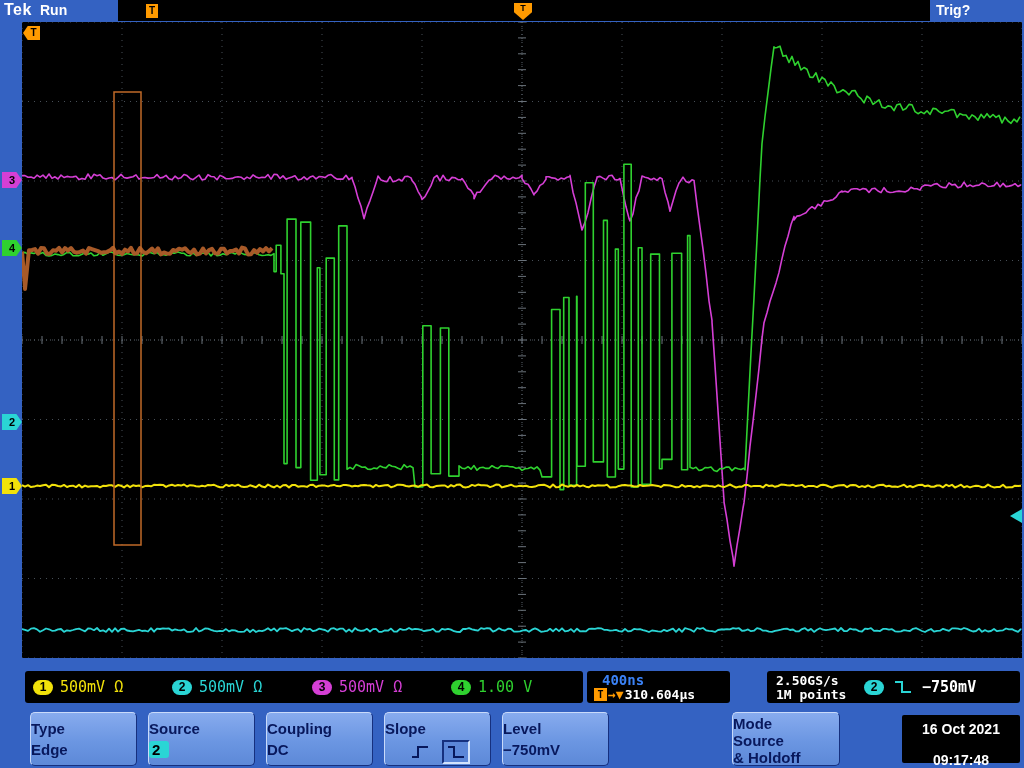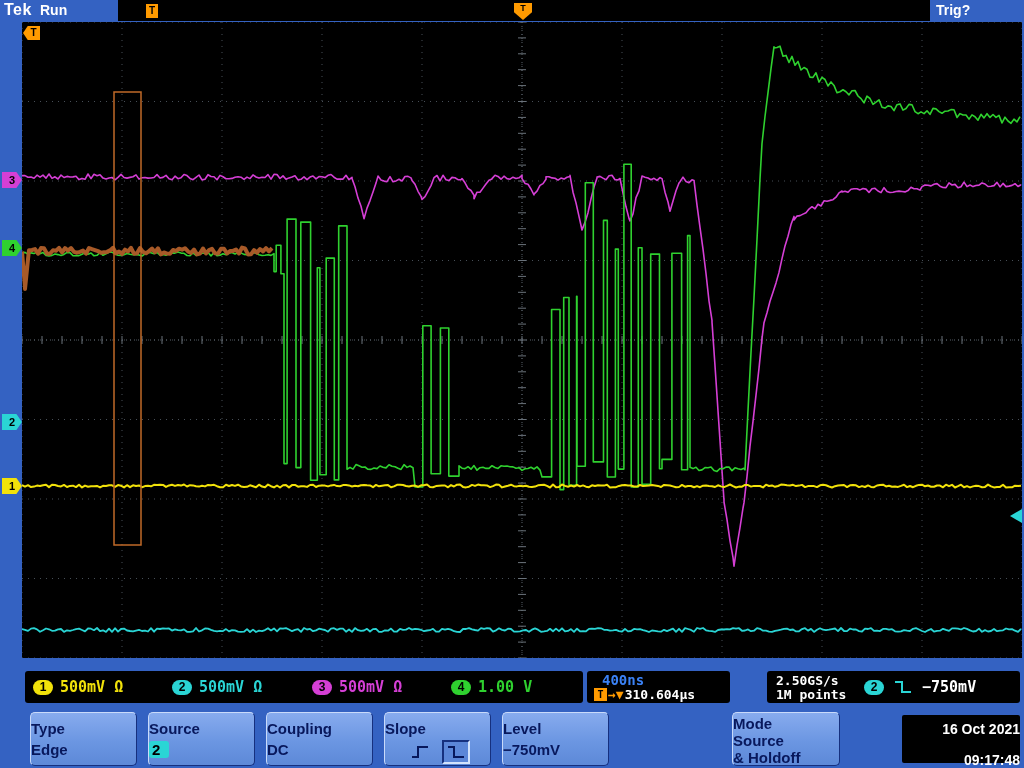--- a/index.html
+++ b/index.html
@@ -28,21 +28,21 @@
     line-height:16px;text-align:center;clip-path:polygon(0 0,72% 0,100% 50%,72% 100%,0 100%)}
   .trig-level-arrow{position:absolute;left:1010px;top:509px;width:12px;height:14px;background:#2ad5d5;
     clip-path:polygon(0 50%,100% 0,100% 100%)}
 
   
   .rbox{position:absolute;top:671px;height:32px;background:#000;border-radius:3px}
   .rbox.channels{left:25px;width:558px}
   .chgroup{position:absolute;top:0;height:32px;display:flex;align-items:center;gap:7px}
   .ch-badge{display:inline-block;min-width:20px;height:15px;border-radius:8px;color:#000;font-weight:bold;
     font-size:12px;line-height:15px;text-align:center;padding:0 2px}
-  .ch-scale{font-family:"DejaVu Sans Mono",monospace;font-weight:bold;font-size:15px}
+  .ch-scale{font-family:"DejaVu Sans Mono",monospace;font-weight:normal;font-size:15px}
   .rbox.timebase{left:587px;width:143px}
   .tb-main{position:absolute;left:15px;top:1px;color:#3b82f6;font:bold 14px "DejaVu Sans Mono",monospace}
   .tb-delay{position:absolute;left:7px;top:16px;display:flex;align-items:center;
     font:bold 13px "DejaVu Sans Mono",monospace}
   .tbox{background:#ff9a00;color:#000;width:13px;height:13px;line-height:13px;text-align:center;
     font-size:10px;display:inline-block;margin-right:1px;font-weight:bold}
   .dly-arrows{color:#ff9a00;margin-right:1px}
   .dly-val{color:#ffffff}
   .rbox.rate{left:767px;width:100px}
   .rline{position:absolute;left:9px;color:#fff;font:bold 13px "DejaVu Sans Mono",monospace}
@@ -59,21 +59,21 @@
   .btn .l2{margin-top:4px}
   .btn.mode .l1{margin-top:2px}
   .btn.mode .l2,.btn.mode .l3{margin-top:0}
   .src-badge{display:inline-block;background:#2ad5d5;color:#000;min-width:20px;height:17px;border-radius:3px;
     line-height:17px;padding:0 3px;font-weight:bold}
   .slope-row{display:flex;justify-content:center;align-items:center;gap:8px;margin-top:3px}
   .slope-opt{display:inline-flex;padding:3px;border:2px solid transparent}
   .slope-opt.sel{border-top-color:#16307e;border-left-color:#16307e;border-bottom-color:#d2e2fc;
     border-right-color:#d2e2fc;background:#5b86d8}
   .datetime{position:absolute;left:902px;top:715px;width:118px;height:48px;background:#000;color:#fff;
-    text-align:right;font-weight:bold;font-size:14px;border-radius:2px}
+    text-align:center;font-weight:bold;font-size:14px;border-radius:2px}
   .datetime .d1{margin-top:6px}
   .datetime .d2{margin-top:15px}
 </style>
 </head>
 <body>
 
 <div class="screen">
 
   <div class="topbar">
     <span class="logo">Tek</span>

